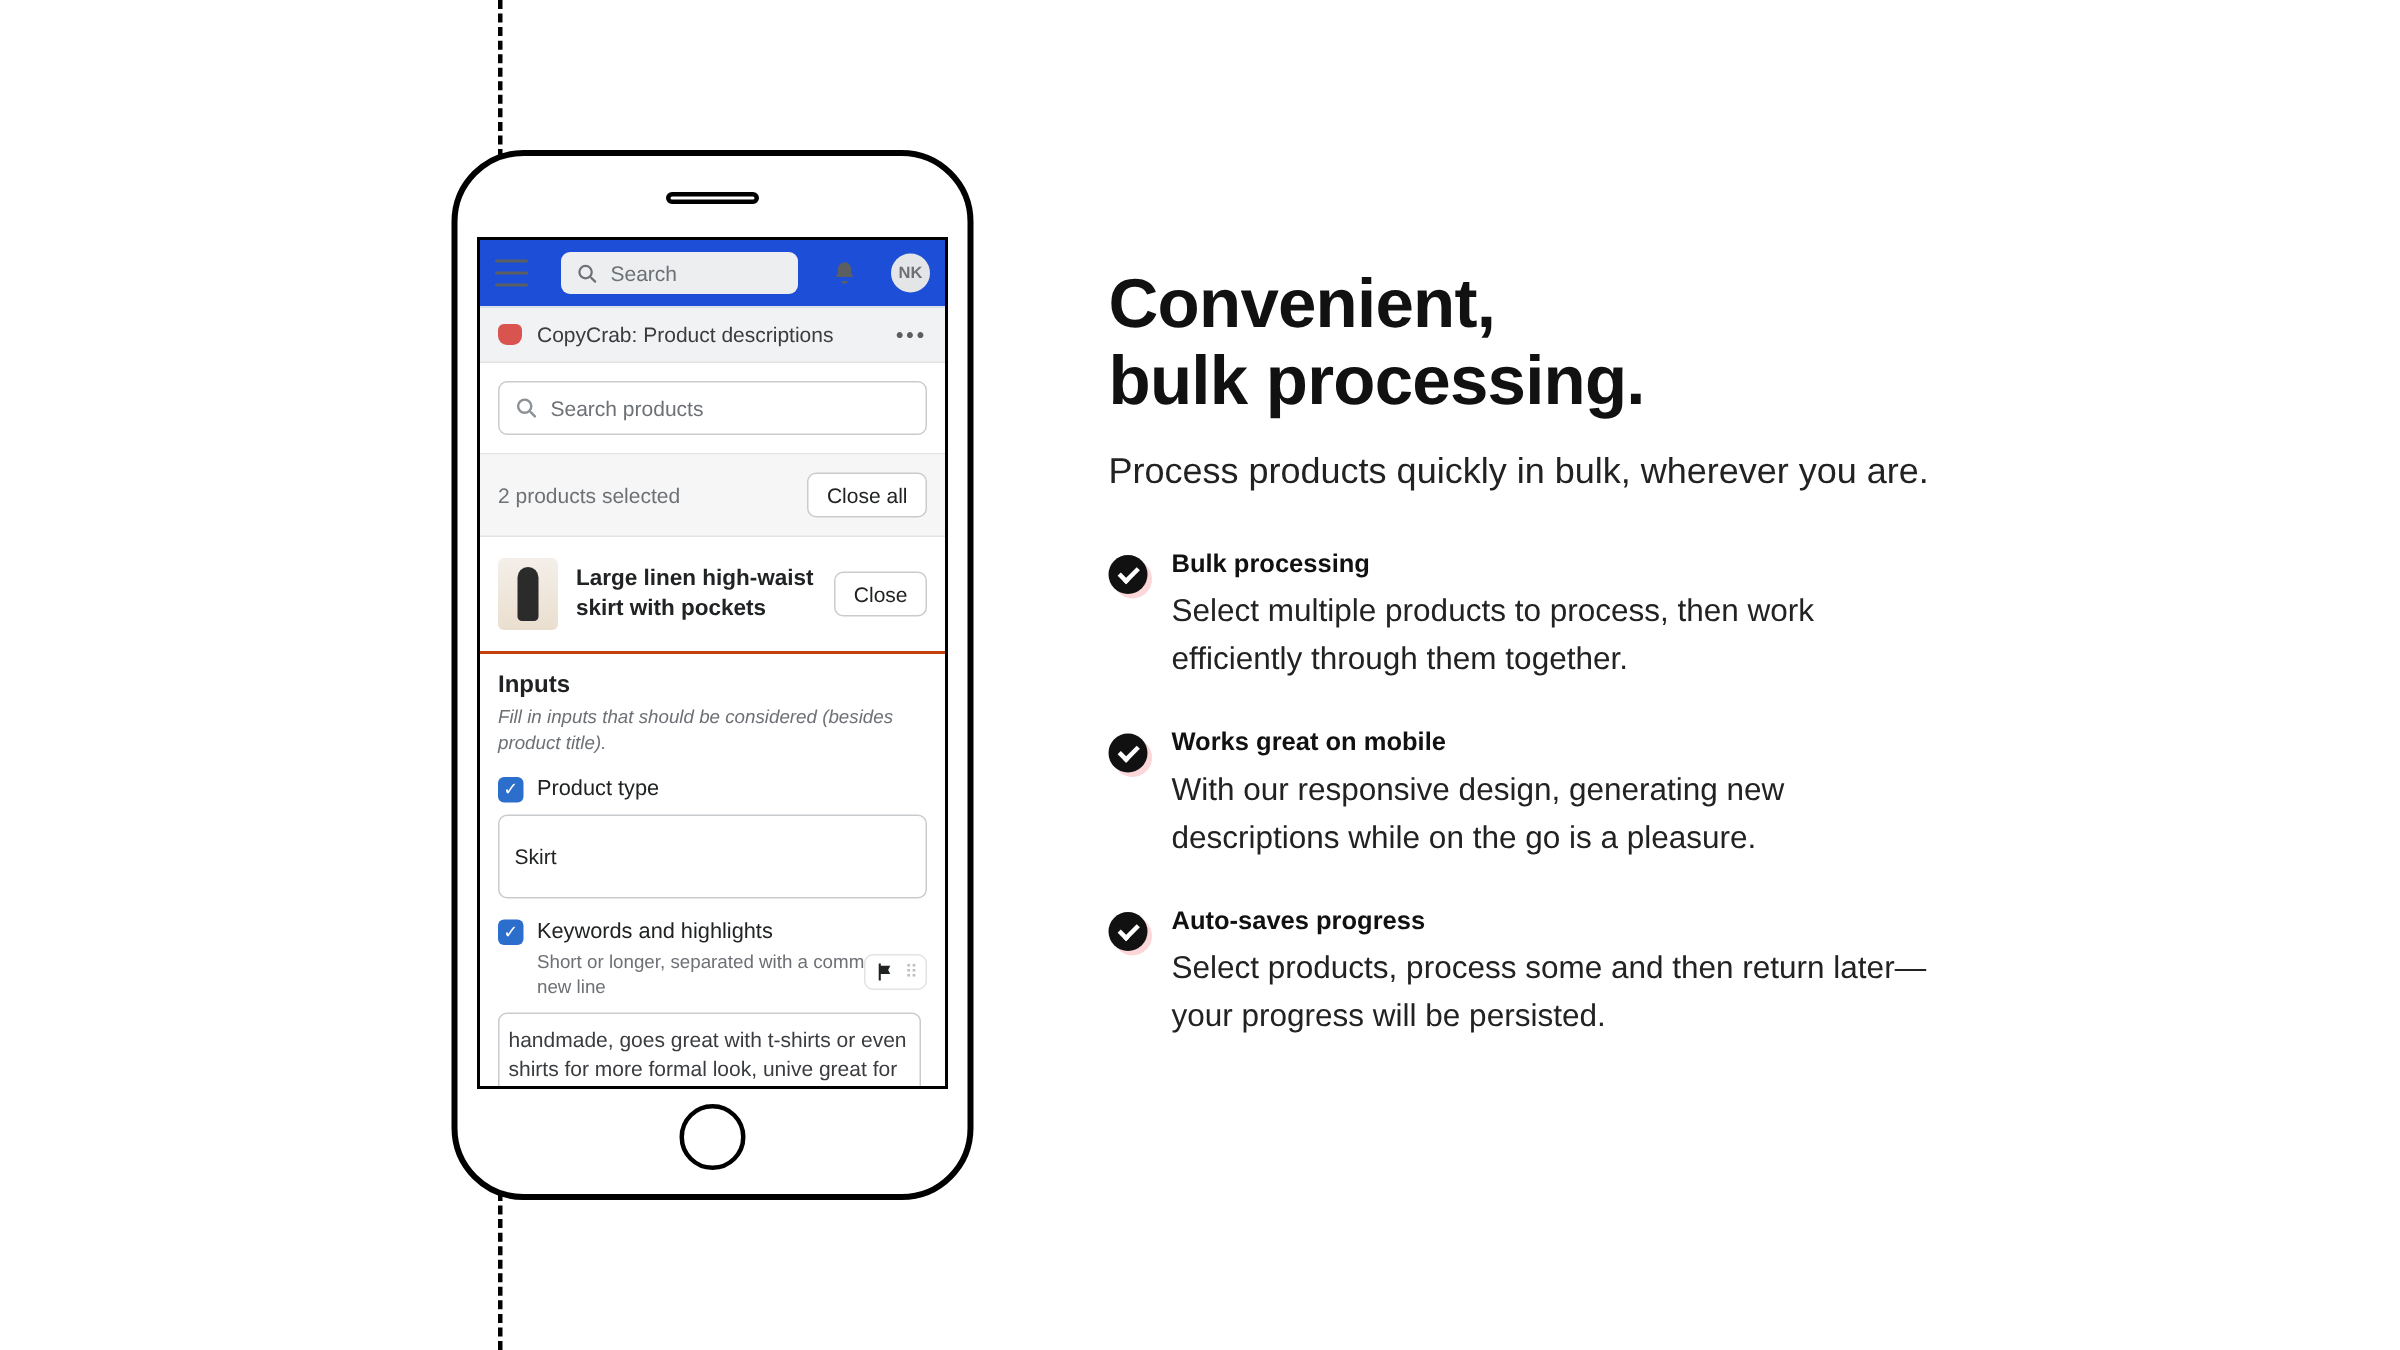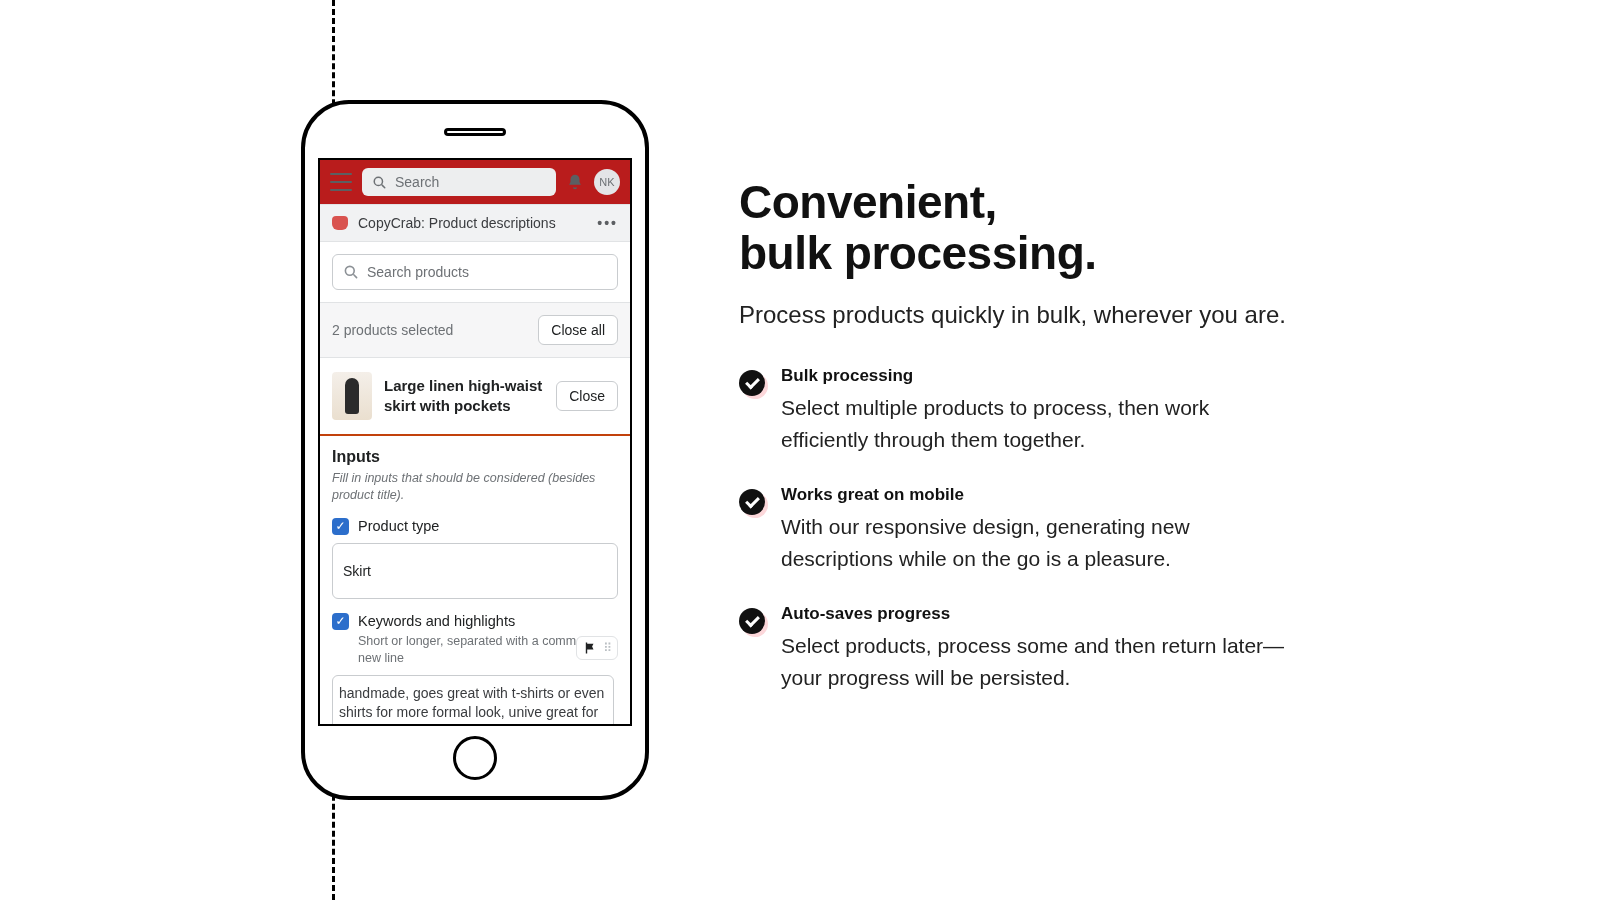--- a/index.html
+++ b/index.html
@@ -40,40 +40,40 @@
     margin-top: 22px;
     width: 314px; height: 568px;
     border: 2px solid #000;
     background: #f6f6f7;
     overflow: hidden;
     display: flex; flex-direction: column;
     font-size: 14px;
     color: #202223;
   }
   .topbar {
-    display: flex; align-items: center; gap: 10px;
+    display: flex; align-items: center; gap: 22px;
     padding: 8px 10px;
-    background: #b91c1c;
+    background: #1d4ed8;
     border-bottom: 1px solid #e1e3e5;
   }
   .hamburger {
     width: 22px; height: 18px; display: flex; flex-direction: column; justify-content: space-between;
     cursor: pointer;
   }
   .hamburger span { height: 2px; background: #5c5f62; border-radius: 1px; }
   .search-pill {
     flex: 1; display: flex; align-items: center; gap: 8px;
     background: #edeeef; border-radius: 6px; padding: 6px 10px;
     color: #6d7175;
   }
   .bell { color: #5c5f62; }
   .avatar {
     width: 26px; height: 26px; border-radius: 50%; background: #e4e5e7;
     display: flex; align-items: center; justify-content: center;
-    font-size: 11px; color: #6d7175; font-weight: 400;
+    font-size: 11px; color: #6d7175; font-weight: 700;
   }
   .appbar {
     display: flex; align-items: center; gap: 10px;
     padding: 10px 12px; background: #f1f2f3; border-bottom: 1px solid #e1e3e5;
     color: #3a3c3f;
   }
   .crab {
     width: 16px; height: 14px; position: relative;
   }
   .crab::before {

